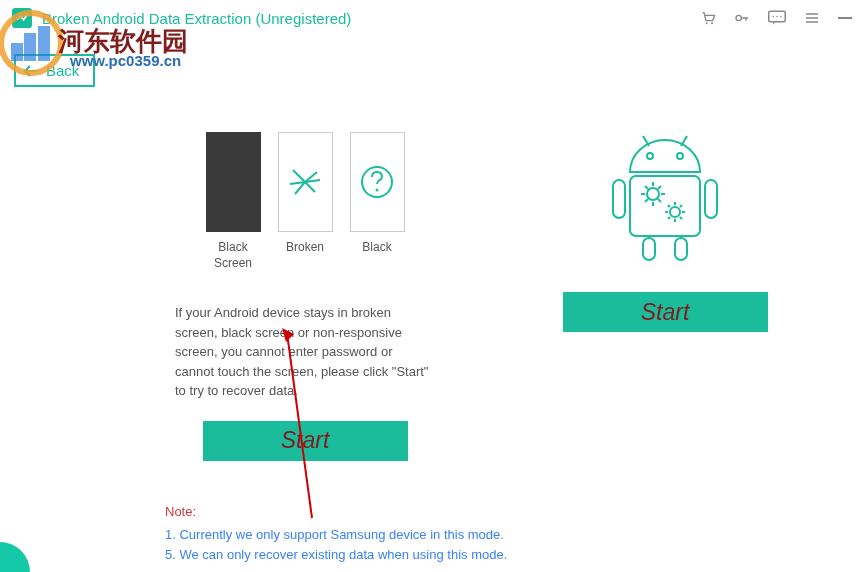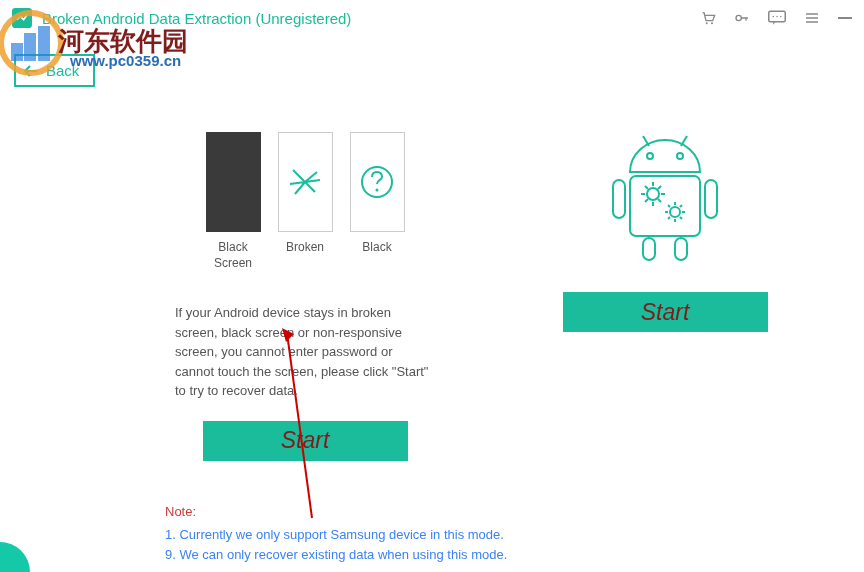--- a/index.html
+++ b/index.html
@@ -129,21 +129,21 @@
       </g>
     </svg>
     <button class="start-btn">Start</button>
   </div>
 
 </div>
 
 <div class="notes">
   <div class="note-hdr">Note:</div>
   <div class="note-line">1. Currently we only support Samsung device in this mode.</div>
-  <div class="note-line">9. We can only recover existing data when using this mode.</div>
+  <div class="note-line">5. We can only recover existing data when using this mode.</div>
 </div>
 
 <svg class="watermark" width="70" height="70" viewBox="0 0 70 70" style="top:8px;left:-4px">
   <circle cx="35" cy="35" r="30" fill="none" stroke="#f0a030" stroke-width="6"></circle>
   <path d="M15 35h12v18h-12zM28 25h12v28h-12zM42 18h12v35h-12z" fill="#2a7de1" opacity="0.8"></path>
 </svg>
 <div class="wm-text-cn">河东软件园</div>
 <div class="wm-text-url">www.pc0359.cn</div>
 
 <svg class="arrow-annot" width="50" height="200" viewBox="0 0 50 200">

